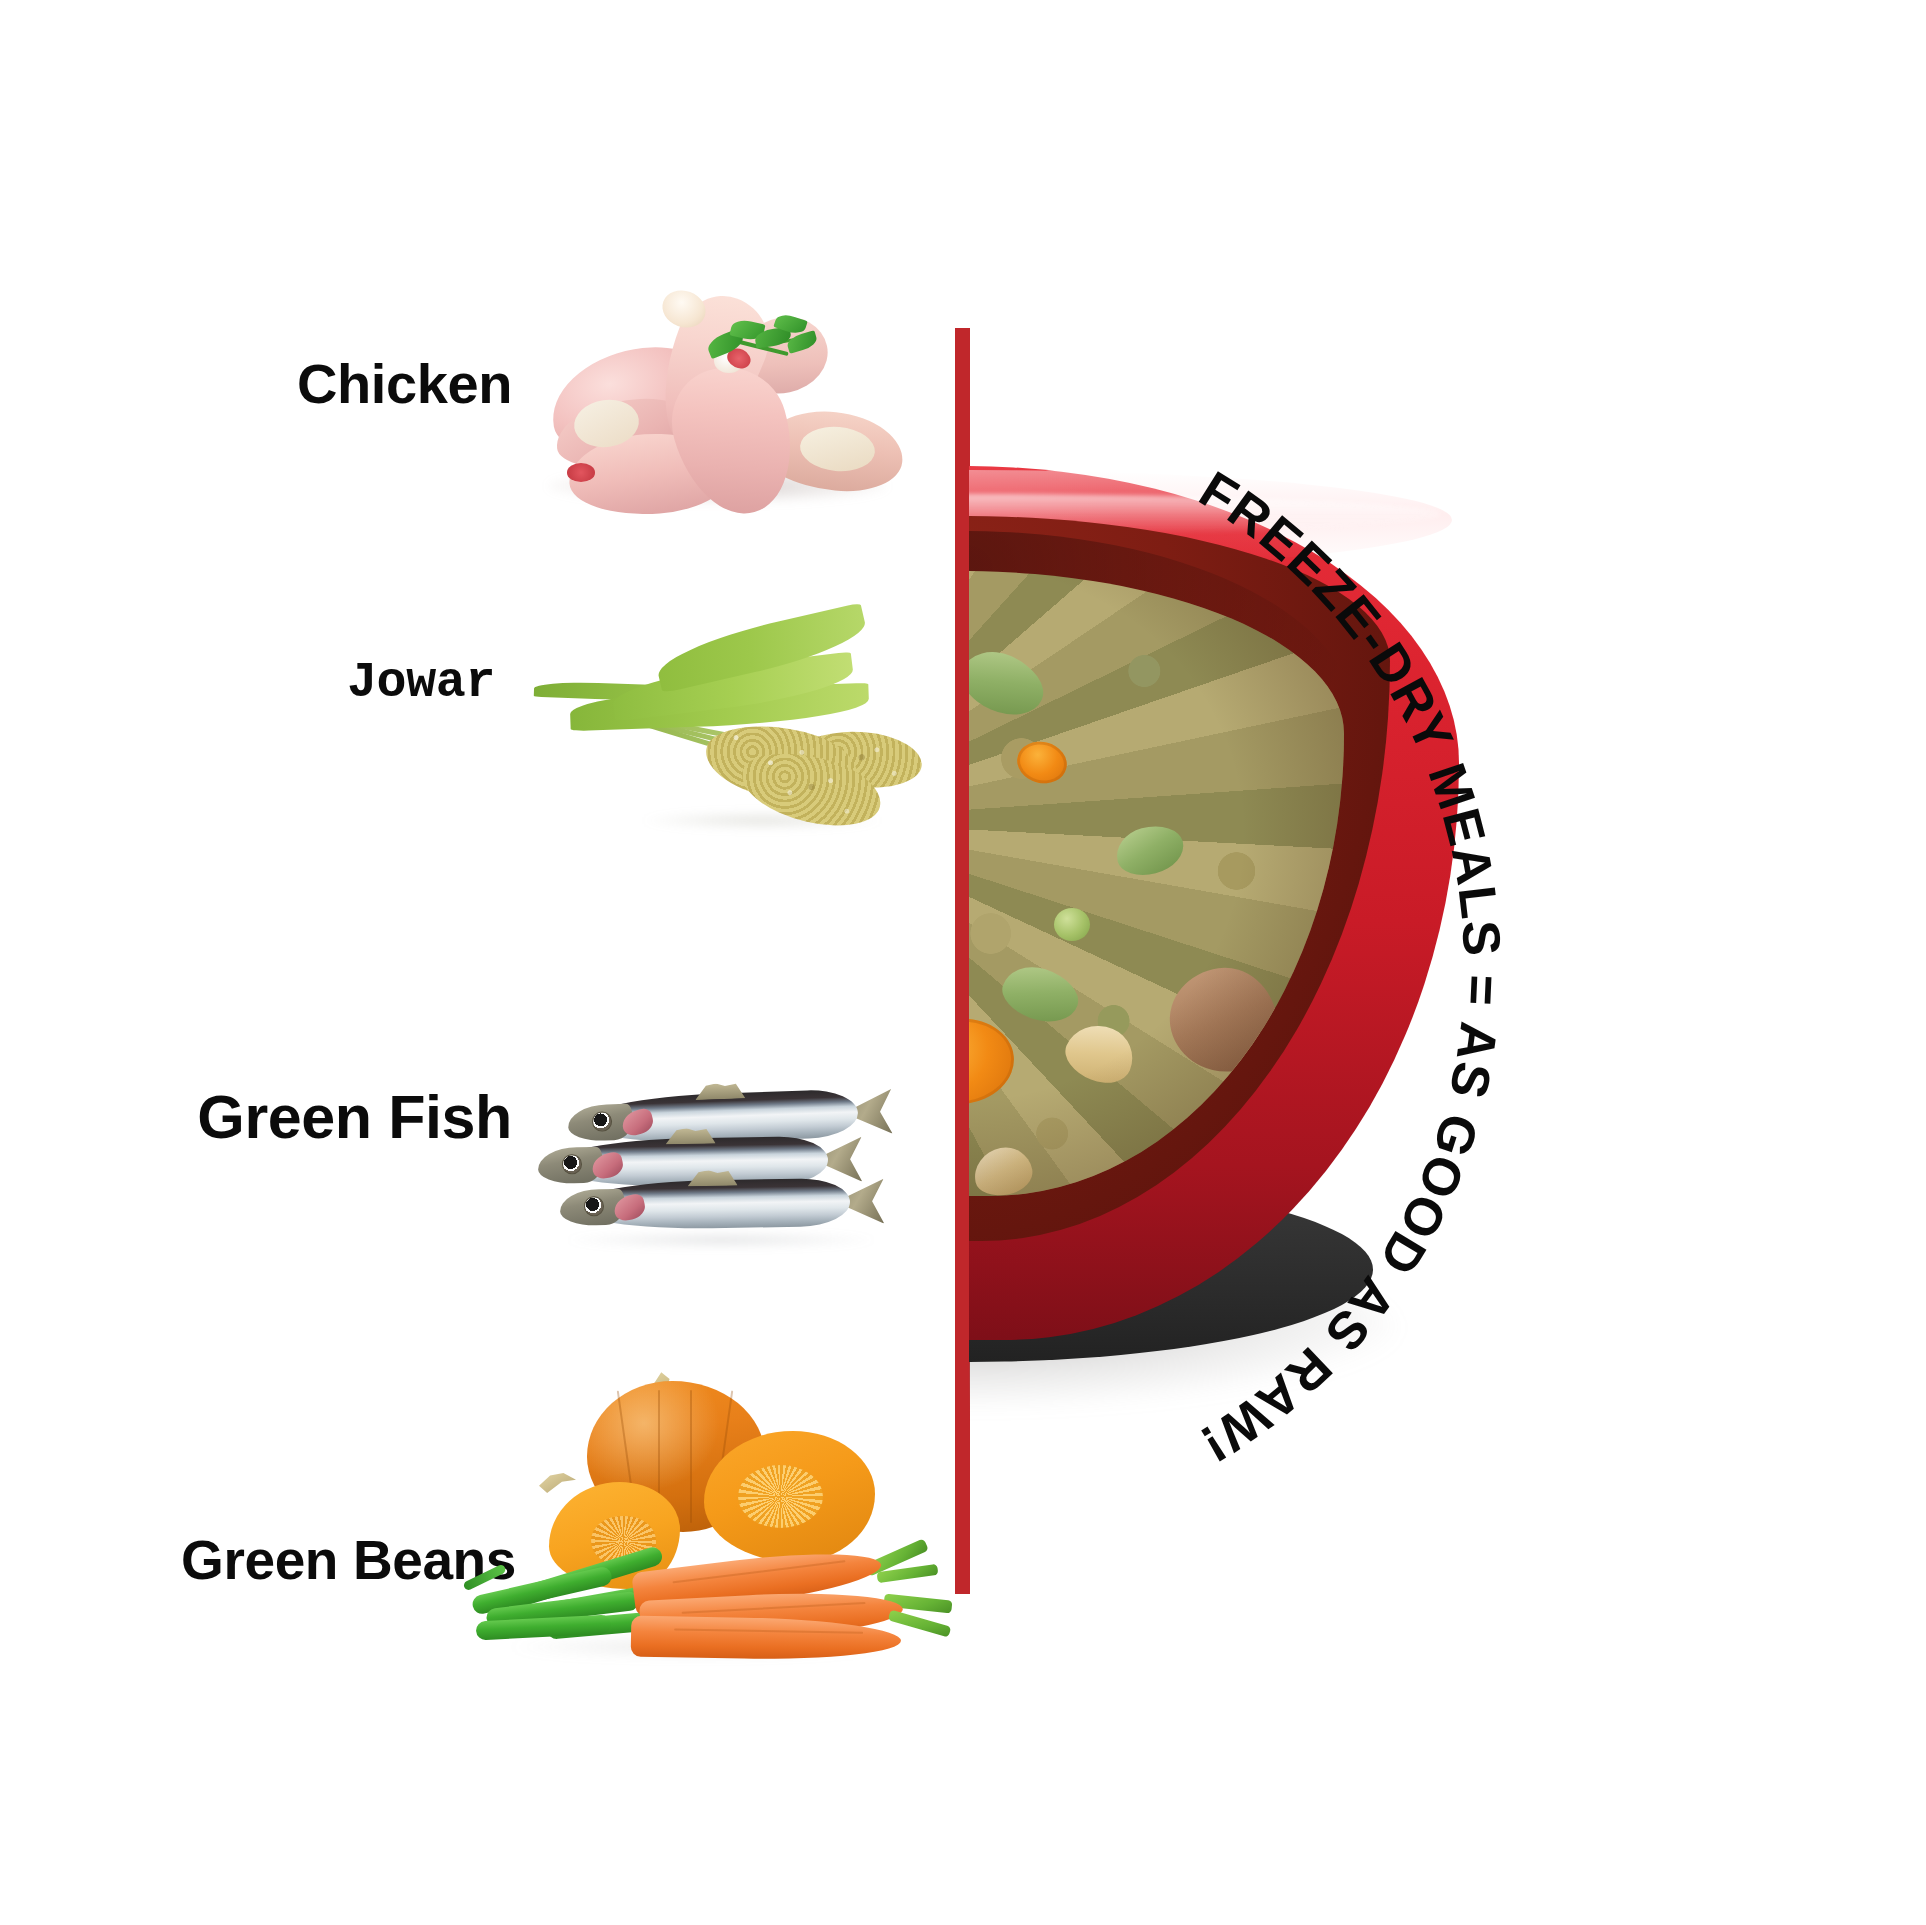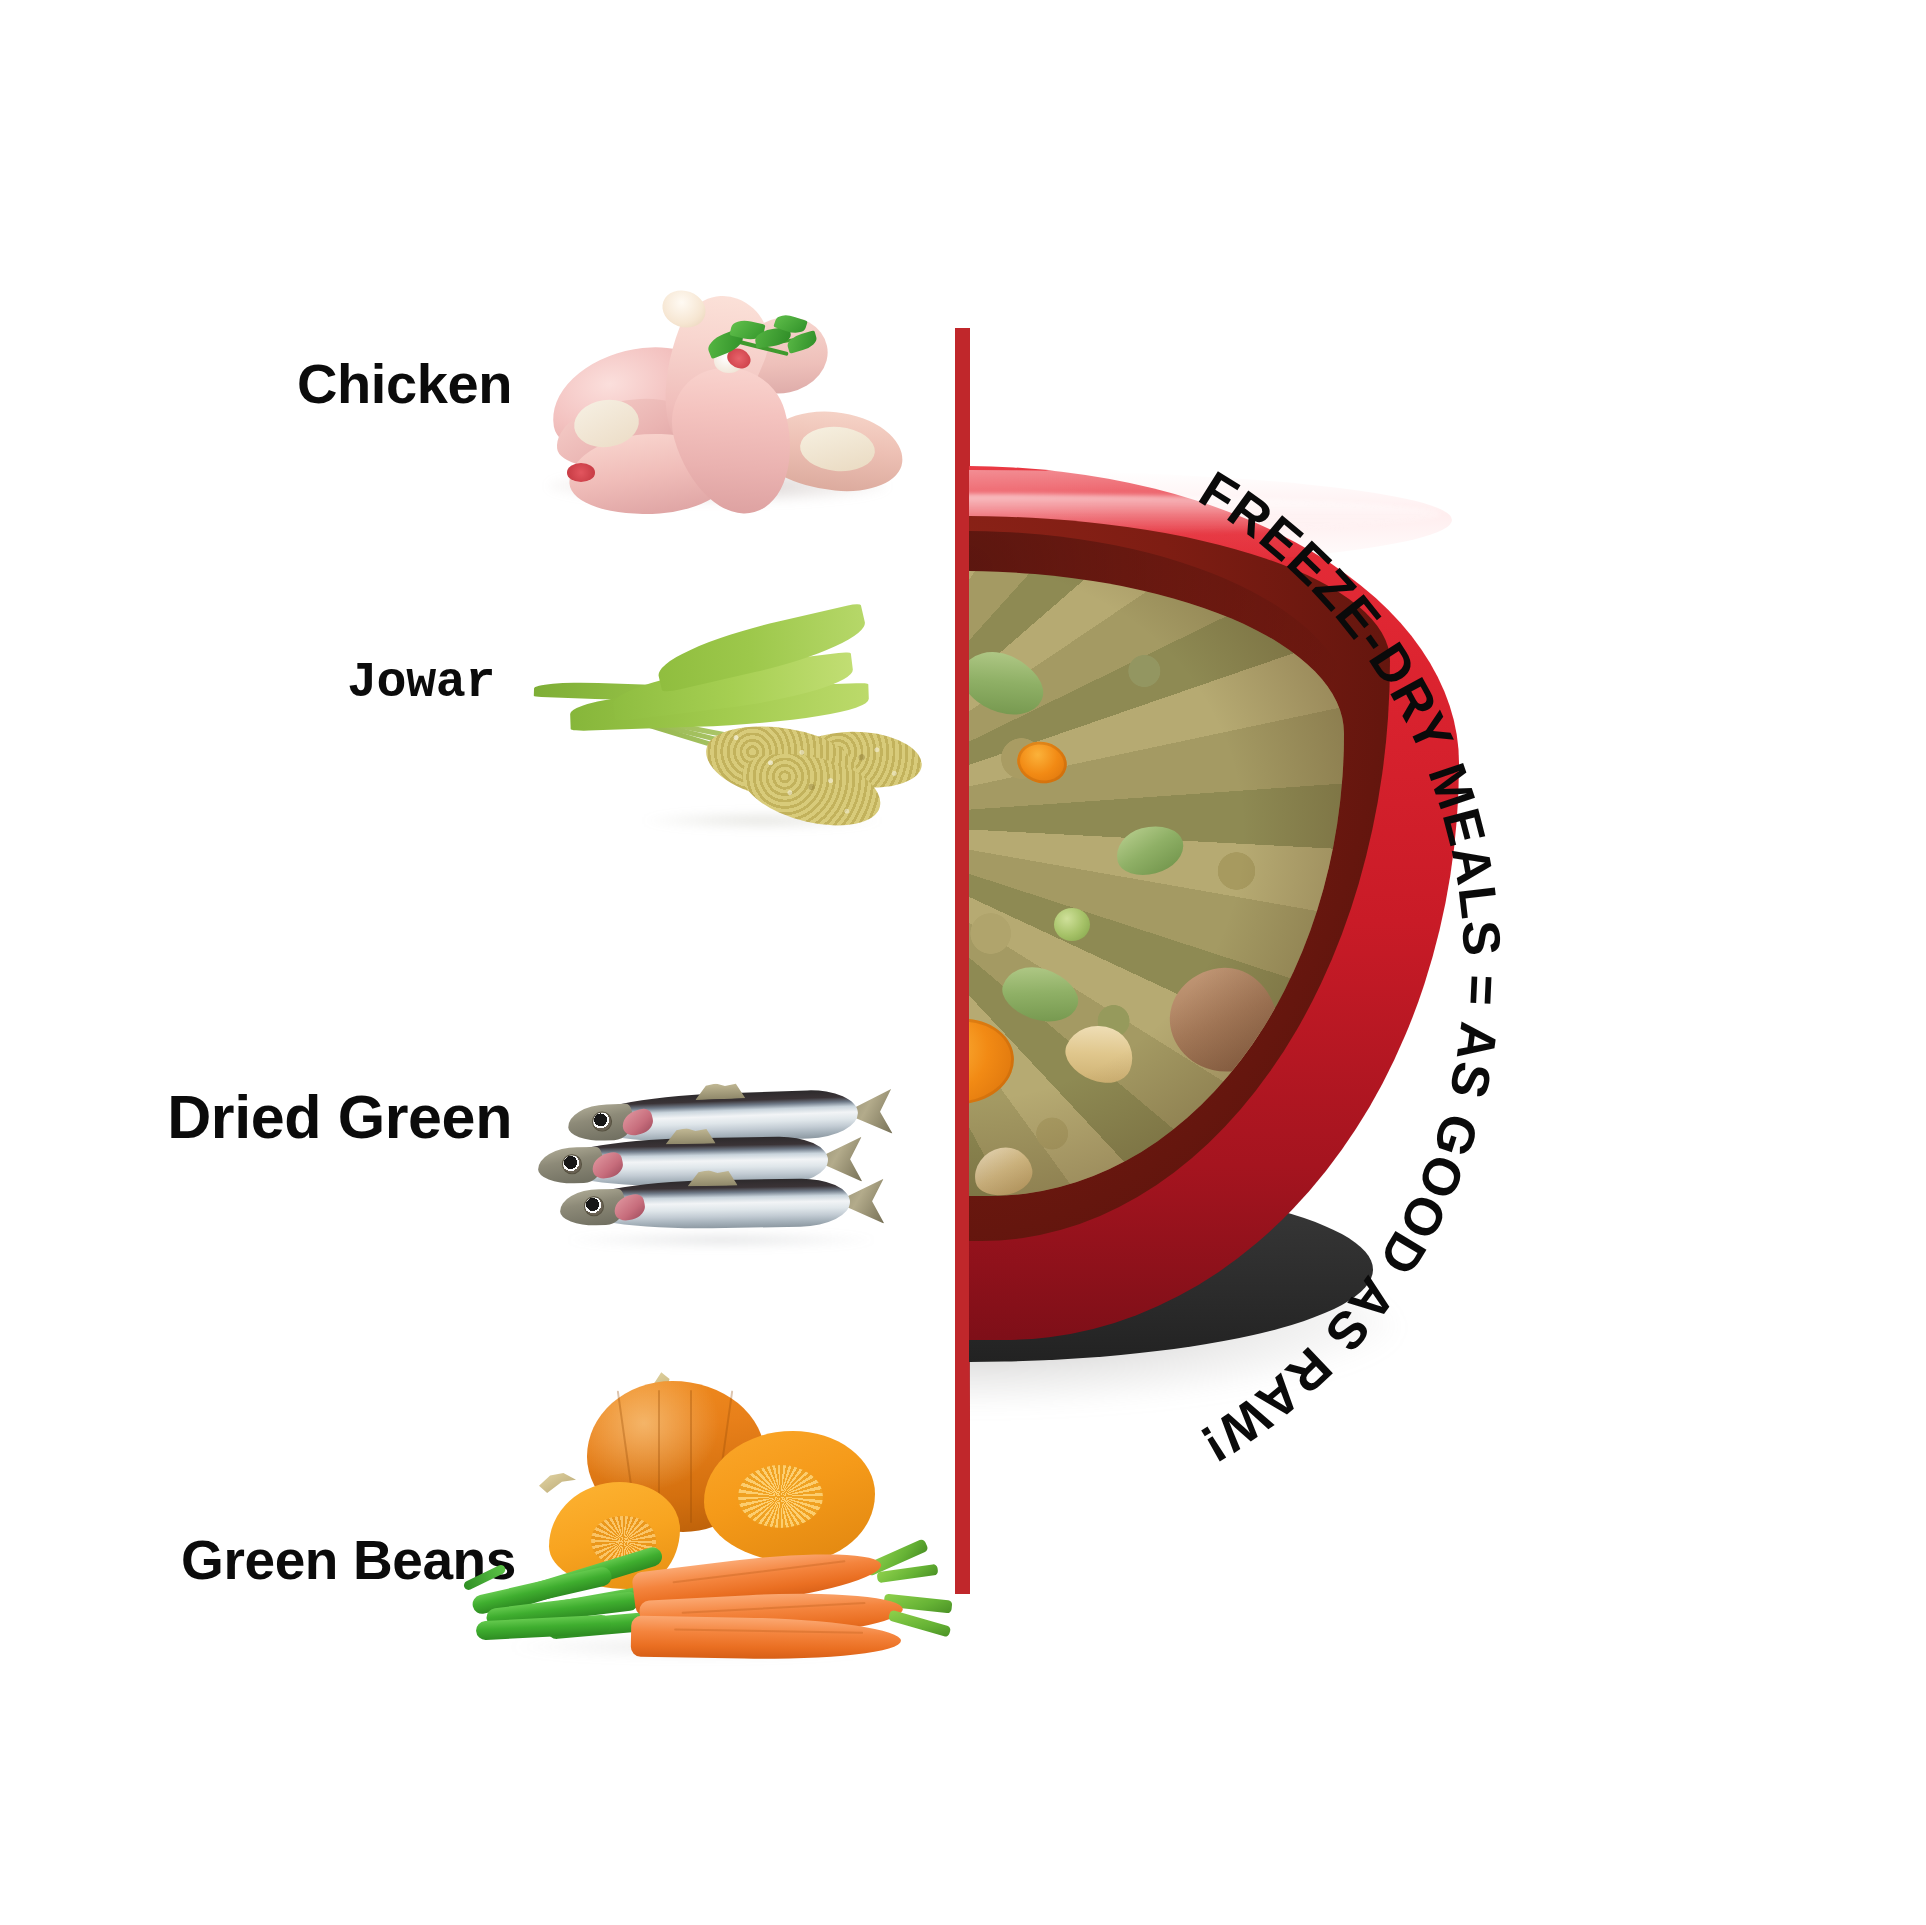--- a/index.html
+++ b/index.html
@@ -444,21 +444,21 @@
 
   <div class="label label-chicken">
     <span class="l1">Chicken</span>
   </div>
 
   <div class="label label-jowar">
     <span class="l1">Jowar</span>
   </div>
 
   <div class="label label-fish">
-    <span class="l1">Dried Green</span>
+    <span class="l1">Green Fish</span>
   </div>
 
   <div class="label label-beans">
     <span class="l1">Green Beans</span>
   </div>
 
   <div class="photo photo-chicken">
     <div class="ck ck-shadow"></div>
     <div class="ck drum1"></div>
     <div class="ck drum1b"></div>

